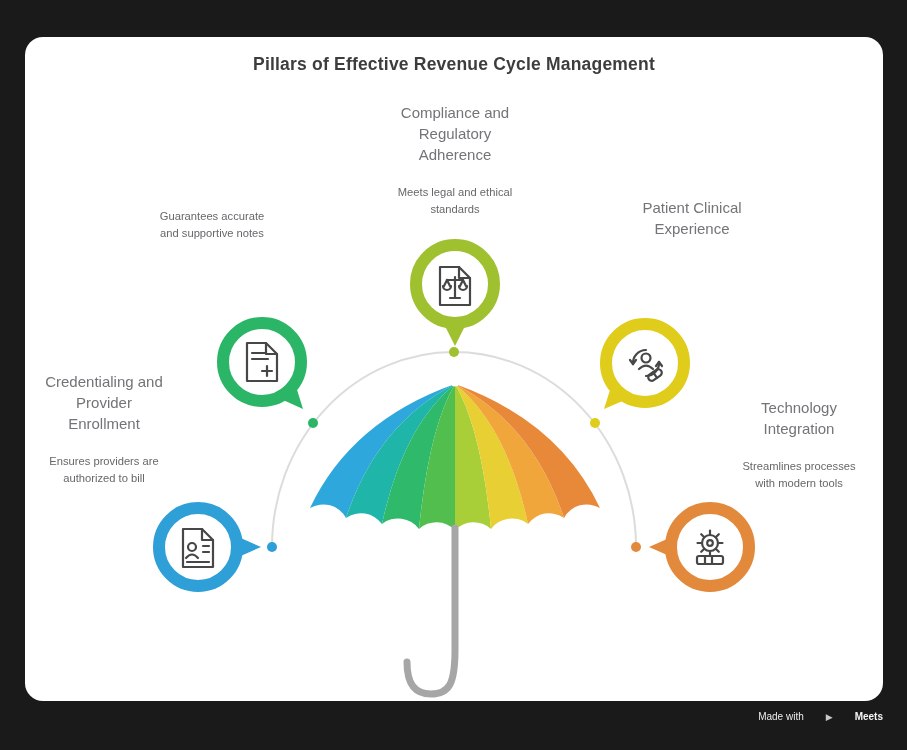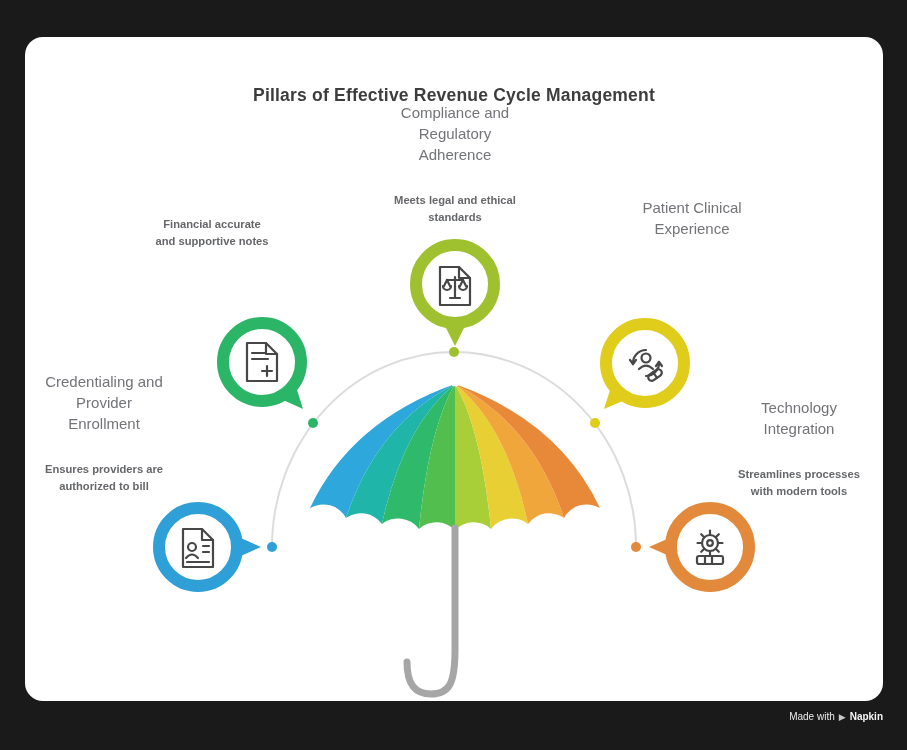--- a/index.html
+++ b/index.html
@@ -12,39 +12,39 @@
   }
   .canvas {
     position:absolute; left:25px; top:37px;
     width:858px; height:664px;
     background:#ffffff; border-radius:18px;
   }
   .diagram-svg { position:absolute; left:0; top:0; width:907px; height:750px; }
   .page-title {
     position:absolute; left:25px; top:54px; width:858px;
     text-align:center; font-size:17.5px; font-weight:bold;
-    color:#3D3D3E; letter-spacing:0.2px;margin-top:31px;
+    color:#3D3D3E; letter-spacing:0.2px;
   }
   .pillar { position:absolute; width:220px; text-align:center; }
   .pillar .pillar-title {
     margin:0; font-size:15px; font-weight:400; color:#737478;
     line-height:1.4; white-space:pre-line;
   }
   .pillar .pillar-desc {
-    margin:27px 0 0; font-size:11.2px; color:#66676A;
-    line-height:1.5; white-space:pre-line;font-weight:bold;
+    margin:19px 0 0; font-size:11.2px; color:#66676A;
+    line-height:1.5; white-space:pre-line;
   }
   .pillar-credentialing { left:-6px;  top:371px; }
   .pillar-clinical      { left:102px; top:189px; }
   .pillar-compliance    { left:345px; top:102px; }
   .pillar-patient       { left:582px; top:197px; }
   .pillar-technology    { left:689px; top:397px; }
   .watermark {
     position:absolute; right:24px; top:711px;
-    display:flex; align-items:flex-end; gap:4px;
+    display:flex; align-items:flex-end; gap:22px;
     color:#ECECEC; font-size:10px;
   }
   .watermark .logo { color:#C9C9C9; font-size:9px; line-height:1; }
   .watermark .brand { font-weight:bold; color:#F5F5F5; }
   .icon-stroke { stroke:#474747; stroke-width:2.2; fill:none; stroke-linecap:round; stroke-linejoin:round; }
 </style>
 </head>
 <body>
 
 <div class="canvas"></div>
@@ -161,21 +161,21 @@
 
 <div class="pillar pillar-credentialing">
   <h2 class="pillar-title">Credentialing and
 Provider
 Enrollment</h2>
   <p class="pillar-desc">Ensures providers are
 authorized to bill</p>
 </div>
 
 <div class="pillar pillar-clinical">
-  <p class="pillar-desc">Financial accurate
+  <p class="pillar-desc">Guarantees accurate
 and supportive notes</p>
 </div>
 
 <div class="pillar pillar-compliance">
   <h2 class="pillar-title">Compliance and
 Regulatory
 Adherence</h2>
   <p class="pillar-desc">Meets legal and ethical
 standards</p>
 </div>
@@ -188,14 +188,14 @@
 <div class="pillar pillar-technology">
   <h2 class="pillar-title">Technology
 Integration</h2>
   <p class="pillar-desc">Streamlines processes
 with modern tools</p>
 </div>
 
 <div class="watermark">
   <span>Made with</span>
   <span class="logo">▶</span>
-  <span class="brand">Napkin</span>
+  <span class="brand">Meets</span>
 </div>
 
 </body></html>

